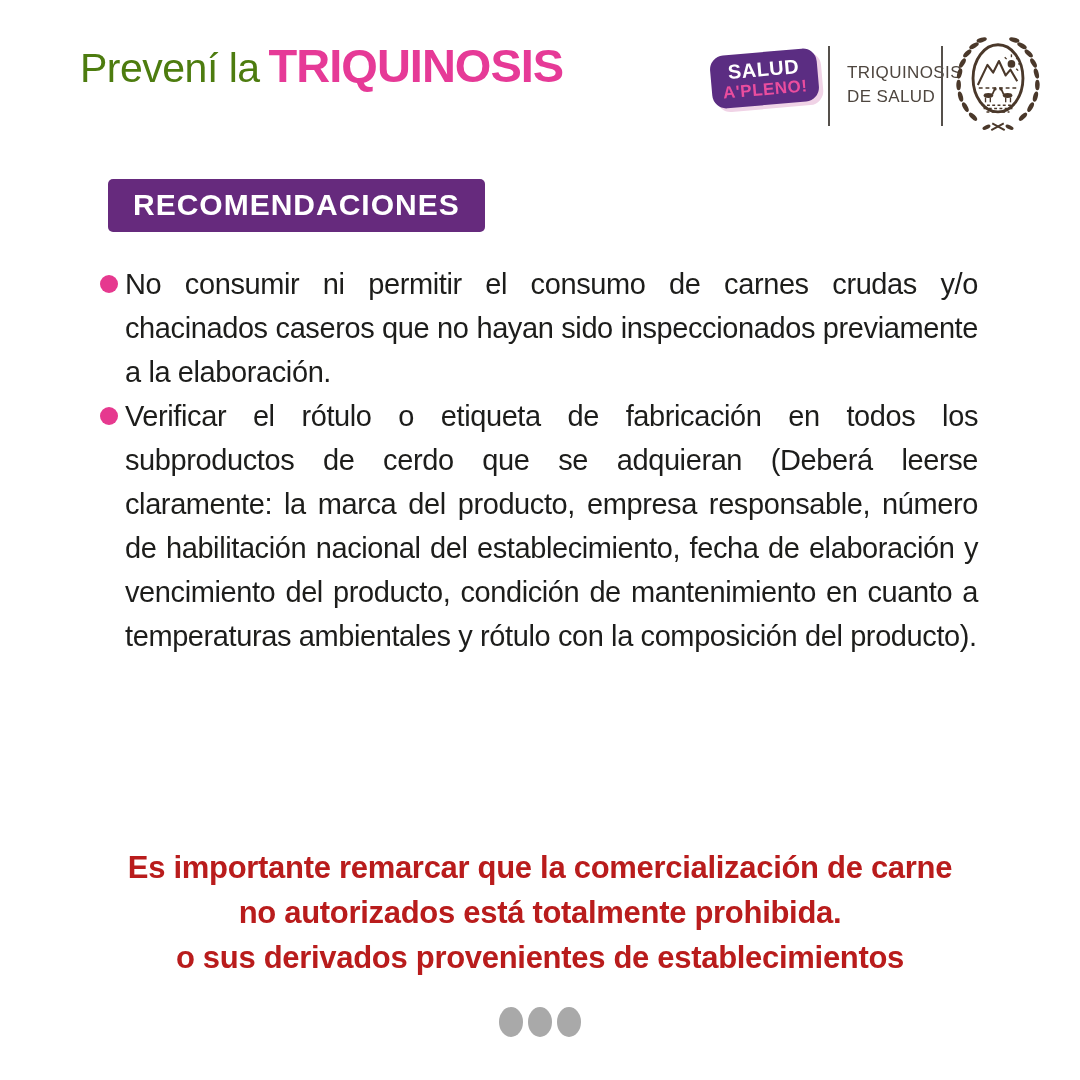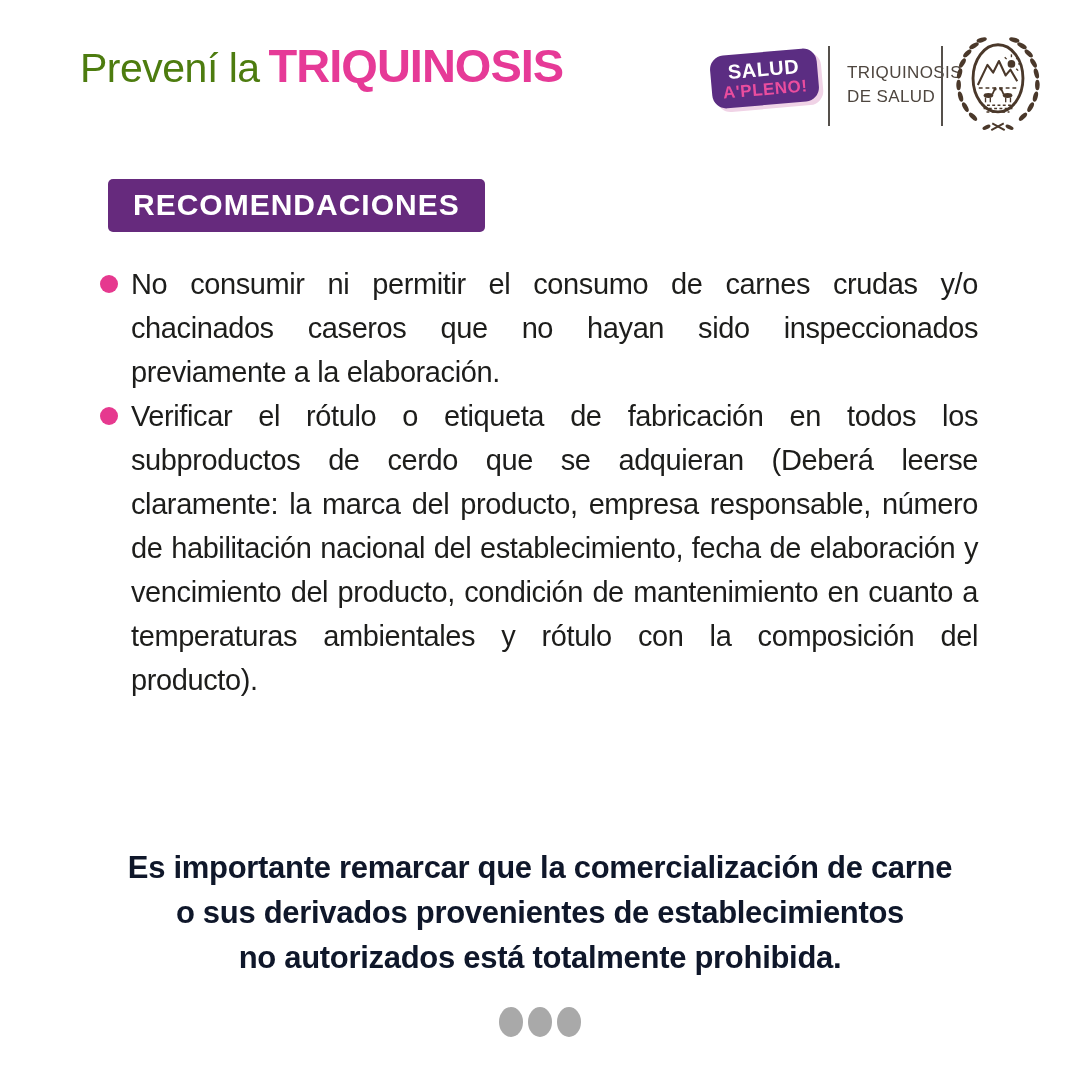--- a/index.html
+++ b/index.html
@@ -110,21 +110,21 @@
   
   .reco-list {
     position: absolute;
     left: 100px;
     top: 262px;
     width: 878px;
     list-style: none;
   }
   .reco-item {
     display: flex;
-    gap: 13px;
+    gap: 7px;
     justify-content: flex-end;
   }
   .bullet-dot {
     flex: none;
     width: 18px;
     height: 18px;
     border-radius: 50%;
     background: #e6398f;
     margin-top: 13px;
   }
@@ -140,21 +140,21 @@
   
   .highlight {
     position: absolute;
     left: 0;
     top: 845px;
     width: 1080px;
     text-align: center;
     font-size: 31px;
     font-weight: 800;
     line-height: 45px;
-    color: #0f172a;
+    color: #b91c1c;
     letter-spacing: -0.3px;
   }
 
   
   .pagination {
     position: absolute;
     left: 0;
     top: 1007px;
     width: 1080px;
     display: flex;
@@ -275,22 +275,22 @@
       <span class="reco-text">No consumir ni permitir el consumo de carnes crudas y/o chacinados caseros que no hayan sido inspeccionados previamente a la elaboración.</span>
     </li>
     <li class="reco-item">
       <span class="bullet-dot"></span>
       <span class="reco-text">Verificar el rótulo o etiqueta de fabricación en todos los subproductos de cerdo que se adquieran (Deberá leerse claramente: la marca del producto, empresa responsable, número de habilitación nacional del establecimiento, fecha de elaboración y vencimiento del producto, condición de mantenimiento en cuanto a temperaturas ambientales y rótulo con la composición del producto).</span>
     </li>
   </ul>
 
   <div class="highlight">
     <div>Es importante remarcar que la comercialización de carne</div>
+    <div>no autorizados está totalmente prohibida.</div>
     <div>o sus derivados provenientes de establecimientos</div>
-    <div>no autorizados está totalmente prohibida.</div>
   </div>
 
   <div class="pagination">
     <span class="page-dot"></span>
     <span class="page-dot"></span>
     <span class="page-dot"></span>
   </div>
 
 </div>
 

